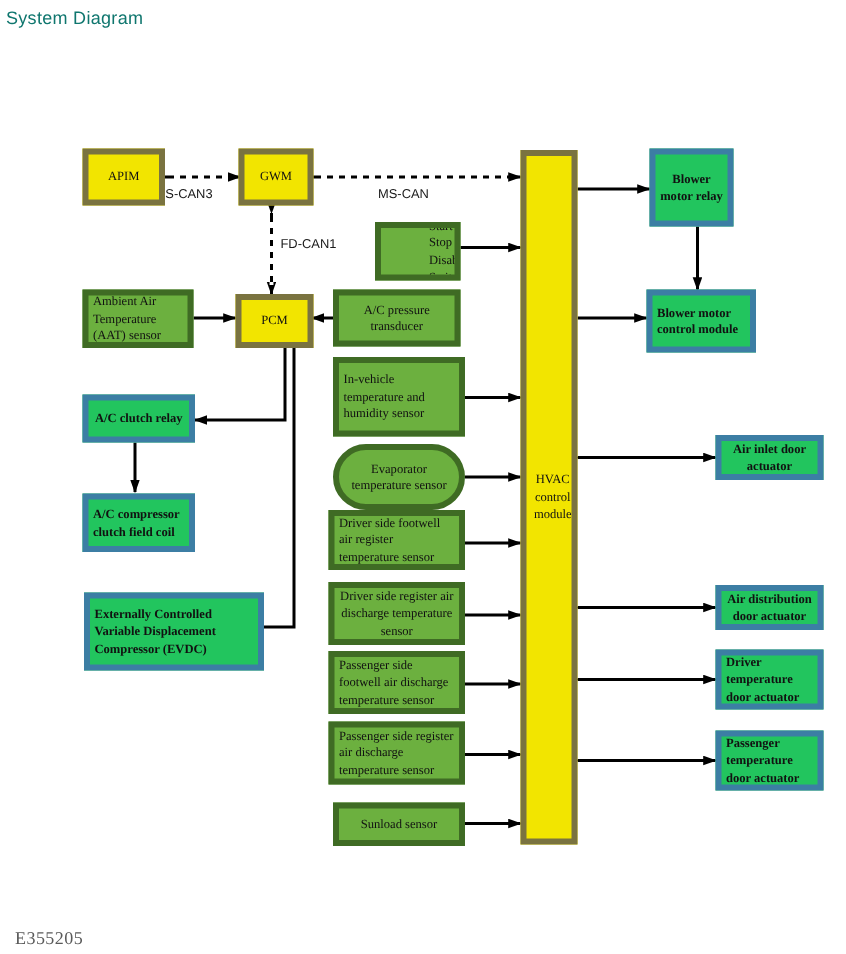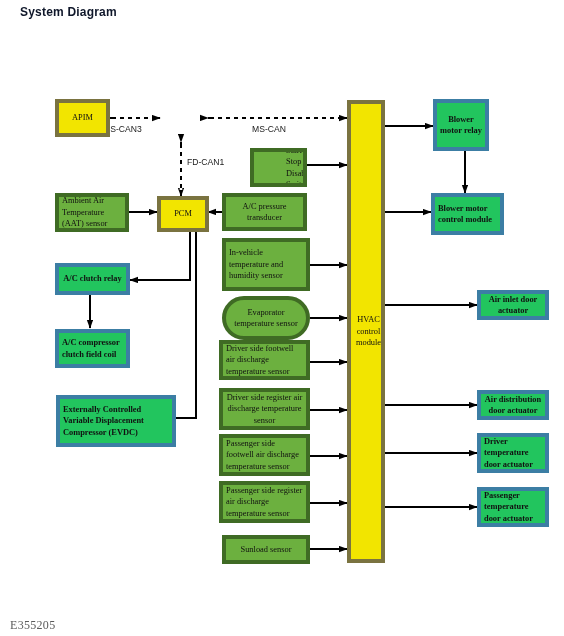--- a/index.html
+++ b/index.html
@@ -1,23 +1,23 @@
 <!DOCTYPE html>
 <html><head>
 <meta charset="utf-8">
 <style>
   html,body{margin:0;padding:0;background:#ffffff;}
   body{width:564px;height:636px;position:relative;overflow:hidden;
        font-family:"Liberation Serif",serif;color:#000;}
 
   
   #page-title{
-    position:absolute;left:20px;top:5px;
+    position:absolute;left:4px;top:5px;
     font-family:"Liberation Sans",sans-serif;
-    font-size:12px;font-weight:bold;color:#0f172a;
+    font-size:12px;font-weight:normal;color:#0f766e;
     letter-spacing:.2px;
   }
   #figure-id{
     position:absolute;left:10px;top:618px;
     font-family:"Liberation Serif",serif;
     font-size:12px;color:#5a5a5a;letter-spacing:.3px;
   }
 
   
   #diagram{position:absolute;left:0;top:0;width:564px;height:636px;}
@@ -112,36 +112,37 @@
       <line x1="385" y1="507" x2="477" y2="507" marker-end="url(#ah)" marker-start="url(#ahb)"></line>
     </g>
   </svg>
 
   <div class="bus-label" style="left:104px;top:124px;">HS-CAN3</div>
   <div class="bus-label" style="left:252px;top:124px;">MS-CAN</div>
   <div class="bus-label" style="left:187px;top:157px;">FD-CAN1</div>
 
   <div class="node yellow" style="left:55px;top:99px;width:55px;height:38px;">APIM</div>
 
+  <div class="node yellow" style="left:159px;top:99px;width:50px;height:38px;">GWM</div>
 
   <div class="node yellow" style="left:157px;top:196px;width:52px;height:36px;">PCM</div>
 
   <div class="node yellow tall" style="left:347px;top:100px;width:38px;height:463px;padding-left:8px;">HVAC control module</div>
 
   <div class="node green left-text" style="left:250px;top:148px;width:57px;height:39px;padding-left:32px;">Start-Stop Disable Switch</div>
 
   <div class="node green" style="left:222px;top:193px;width:85px;height:38px;">A/C pressure transducer</div>
 
   <div class="node green left-text" style="left:55px;top:193px;width:74px;height:39px;">Ambient Air Temperature (AAT) sensor</div>
 
   <div class="node green left-text" style="left:222px;top:238px;width:88px;height:53px;">In-vehicle temperature and humidity sensor</div>
 
   <div class="node green" style="left:222px;top:296px;width:88px;height:44px;border-radius:22px;">Evaporator temperature sensor</div>
 
-  <div class="node green left-text" style="left:219px;top:340px;width:91px;height:40px;">Driver side footwell air discharge temperature sensor</div>
+  <div class="node green left-text" style="left:219px;top:340px;width:91px;height:40px;">Driver side footwell air register temperature sensor</div>
 
   <div class="node green left-text" style="left:219px;top:388px;width:91px;height:42px;text-align:center;">Driver side register air discharge temperature sensor</div>
 
   <div class="node green left-text" style="left:219px;top:434px;width:91px;height:42px;">Passenger side footwell air discharge temperature sensor</div>
 
   <div class="node green left-text" style="left:219px;top:481px;width:91px;height:42px;">Passenger side register air discharge temperature sensor</div>
 
   <div class="node green" style="left:222px;top:535px;width:88px;height:29px;">Sunload sensor</div>
 
   <div class="node blue" style="left:55px;top:263px;width:75px;height:32px;">A/C clutch relay</div>

